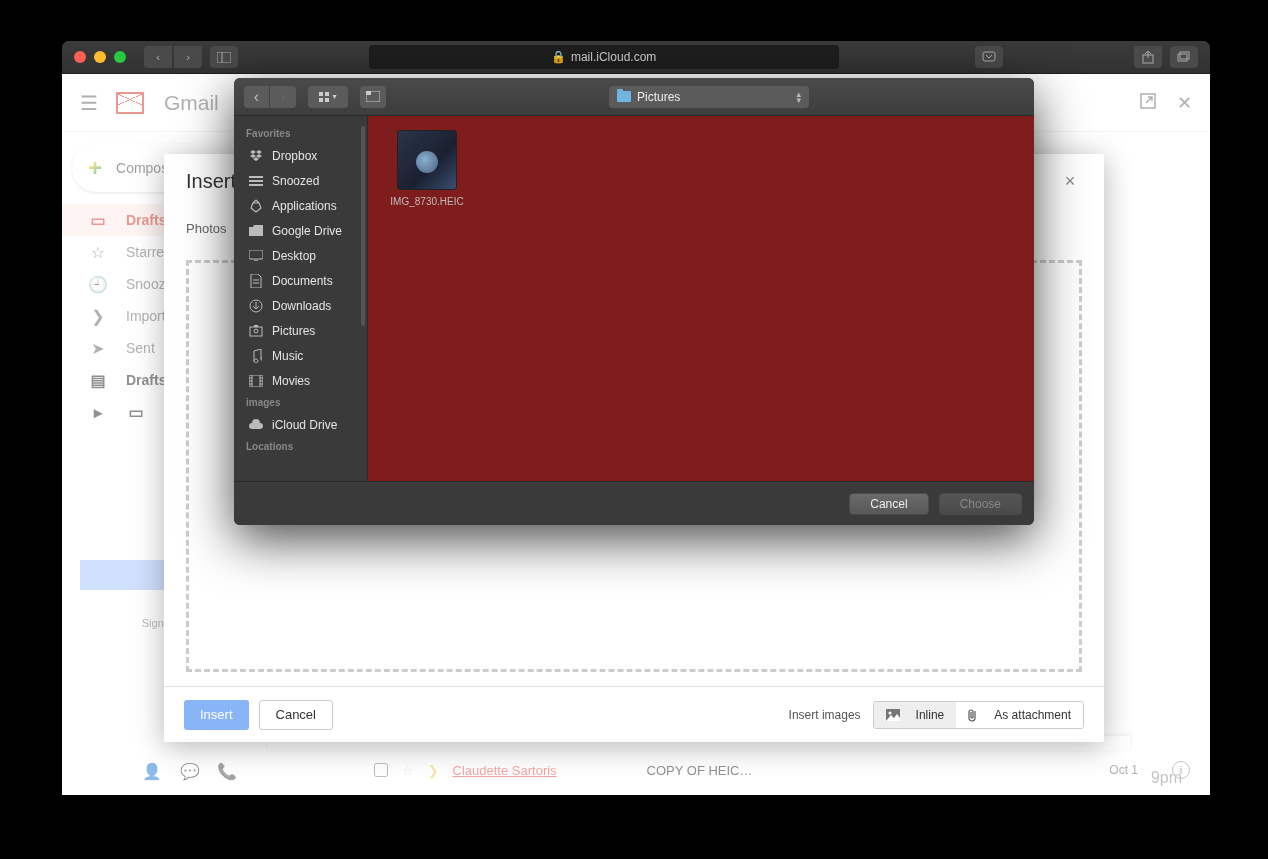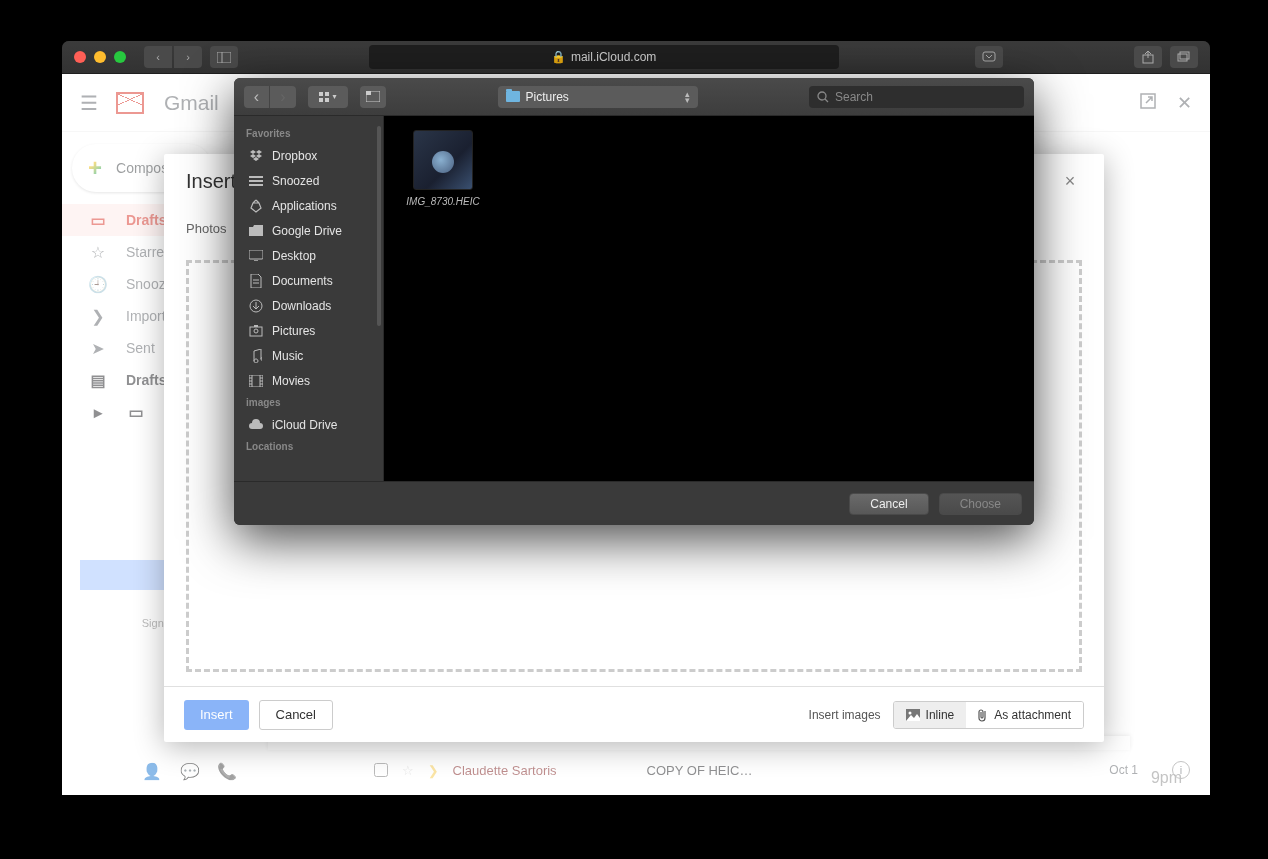--- a/index.html
+++ b/index.html
@@ -32,21 +32,21 @@
   .compose-btn{margin:0 0 12px 10px;width:140px;height:48px;border-radius:24px;box-shadow:0 1px 3px rgba(0,0,0,0.2);display:flex;align-items:center;padding-left:16px;gap:14px;font-size:14px;color:#3c4043;background:#fff;}
   .plus-ico{font-size:24px;background:linear-gradient(135deg,#ea4335 0%,#fbbc04 33%,#34a853 66%,#4285f4 100%);-webkit-background-clip:text;color:transparent;font-weight:bold;}
   .nav-item{height:32px;display:flex;align-items:center;padding-left:26px;gap:18px;font-size:14px;color:#5f6368;border-radius:0 16px 16px 0;margin-right:10px;}
   .nav-item.active{background:#fce8e6;color:#d93025;font-weight:bold;}
   .nav-item.bold{font-weight:bold;color:#202124;}
   .nav-icon{width:20px;text-align:center;font-size:16px;}
   .signing-text{text-align:center;font-size:11px;color:#777;padding:8px 20px;}
   .gmail-footer{position:absolute;left:0;right:0;bottom:0;height:48px;display:flex;align-items:center;}
   .footer-icons{display:flex;gap:18px;padding-left:80px;color:#5f6368;}
   .mail-row{position:absolute;left:312px;right:0;bottom:5px;height:40px;display:flex;align-items:center;gap:14px;font-size:13px;color:#5f6368;padding-right:20px;}
-  .mail-row .sender{color:#7f1d1d;font-weight:500;width:180px;}
+  .mail-row .sender{color:#ef4444;font-weight:500;width:180px;text-decoration:underline;}
   .mail-row .subj{color:#202124;flex:0 0 170px;white-space:nowrap;overflow:hidden;text-overflow:ellipsis;}
   .mail-row .date{margin-left:auto;font-size:12px;}
   .info-ico{width:18px;height:18px;border:1.5px solid #888;border-radius:50%;display:flex;align-items:center;justify-content:center;font-size:11px;margin-left:20px;}
   .cal-time{position:absolute;right:28px;bottom:8px;font-size:16px;color:#888;}
   .gmail-compose-strip{position:absolute;left:206px;right:80px;bottom:45px;height:14px;background:#fff;box-shadow:0 -1px 4px rgba(0,0,0,0.15);}
   .gmail-sidebar-hilite{position:absolute;left:18px;top:486px;width:140px;height:30px;background:#a0c3ff;}
   
   
   .insert-modal{position:absolute;left:164px;top:154px;width:940px;height:588px;background:#fff;border-radius:2px;box-shadow:0 4px 30px rgba(0,0,0,0.3);display:flex;flex-direction:column;}
   .ins-header{height:54px;display:flex;align-items:center;padding:0 22px;font-size:20px;color:#333;}
@@ -54,43 +54,43 @@
   .ins-tabs{height:40px;display:flex;padding:0 22px;gap:30px;font-size:13px;color:#666;}
   .ins-tab{display:flex;align-items:center;}
   .ins-body{flex:1;padding:22px;position:relative;}
   .dropzone{position:absolute;left:22px;right:22px;top:12px;bottom:14px;border:3px dashed #ccc;}
   .ins-footer{height:56px;border-top:1px solid #e0e0e0;display:flex;align-items:center;padding:0 20px;gap:10px;}
   .btn{height:30px;padding:0 16px;border-radius:3px;font-size:13px;display:flex;align-items:center;cursor:pointer;}
   .btn.primary{background:#8ab4f8;color:#fff;}
   .btn.secondary{background:#fff;border:1px solid #ccc;color:#333;}
   .ins-right{margin-left:auto;display:flex;align-items:center;gap:12px;font-size:12px;color:#555;}
   .seg{display:flex;border:1px solid #ccc;border-radius:3px;overflow:hidden;}
-  .seg-btn{padding:6px 12px;display:flex;align-items:center;gap:6px;font-size:12px;color:#333;background:#fff;}
+  .seg-btn{padding:6px 12px;display:flex;align-items:center;gap:16px;font-size:12px;color:#333;background:#fff;}
   .seg-btn.active{background:#eee;}
   
   
   .finder{position:absolute;left:234px;top:78px;width:800px;height:447px;background:#3a3a3a;border-radius:6px;box-shadow:0 15px 50px rgba(0,0,0,0.7);display:flex;flex-direction:column;overflow:hidden;}
   .fn-toolbar{height:38px;background:linear-gradient(#4a4a4a,#3d3d3d);display:flex;align-items:center;padding:0 10px;gap:8px;border-bottom:1px solid #2a2a2a;}
   .fn-nav{display:flex;}
   .fn-nav-btn{width:26px;height:22px;background:#5b5b5b;display:flex;align-items:center;justify-content:center;color:#bbb;}
   .fn-nav-btn:first-child{border-radius:4px 0 0 4px;border-right:1px solid #444;}
   .fn-nav-btn:last-child{border-radius:0 4px 4px 0;}
   .fn-view{width:40px;height:22px;background:#5b5b5b;border-radius:4px;display:flex;align-items:center;justify-content:center;color:#ccc;gap:3px;margin-left:4px;}
   .fn-folder-select{margin:0 auto;height:22px;min-width:200px;background:#5b5b5b;border-radius:4px;display:flex;align-items:center;padding:0 8px;gap:6px;color:#eee;font-size:12px;}
   .fn-folder-ico{width:14px;height:11px;background:#6fb5e0;border-radius:1px;position:relative;}
   .fn-folder-ico::before{content:"";position:absolute;top:-2px;left:0;width:6px;height:2px;background:#6fb5e0;border-radius:1px 1px 0 0;}
   .fn-updown{margin-left:auto;font-size:9px;color:#bbb;line-height:6px;}
   .fn-search{width:215px;height:22px;background:#2e2e2e;border-radius:4px;display:flex;align-items:center;padding:0 8px;gap:6px;color:#888;font-size:12px;}
   .fn-body{flex:1;display:flex;overflow:hidden;}
-  .fn-sidebar{width:150px;background:#3a3a3a;border-right:1px solid #2a2a2a;padding:8px 0;overflow-y:auto;position:relative;}
+  .fn-sidebar{width:134px;background:#3a3a3a;border-right:1px solid #2a2a2a;padding:8px 0;overflow-y:auto;position:relative;}
   .fn-sidebar::after{content:"";position:absolute;right:2px;top:10px;width:4px;height:200px;background:#555;border-radius:2px;}
   .fn-section{font-size:10px;color:#888;padding:4px 12px;font-weight:600;}
   .fn-item{height:25px;display:flex;align-items:center;padding-left:14px;gap:8px;font-size:12px;color:#e4e4e4;}
   .fn-ico{width:16px;height:16px;display:flex;align-items:center;justify-content:center;color:#bbb;font-size:13px;}
-  .fn-files{flex:1;background:#000000;padding:14px;display:flex;align-content:flex-start;flex-wrap:wrap;gap:18px;font-style:italic;}
+  .fn-files{flex:1;background:#7f1d1d;padding:14px;display:flex;align-content:flex-start;flex-wrap:wrap;gap:18px;}
   .fn-file{width:90px;display:flex;flex-direction:column;align-items:center;gap:6px;}
   .fn-thumb{width:60px;height:60px;background:linear-gradient(135deg,#2a3548 0%,#1a2030 60%,#3a5070 100%);border-radius:3px;border:1px solid #222;position:relative;}
   .fn-thumb::after{content:"";position:absolute;left:18px;top:20px;width:22px;height:22px;border-radius:50%;background:radial-gradient(circle at 40% 40%,#8ab0d0,#4a6080);}
   .fn-filename{font-size:10px;color:#bbb;text-align:center;}
   .fn-footer{height:44px;background:#3a3a3a;border-top:1px solid #2a2a2a;display:flex;align-items:center;justify-content:flex-end;padding:0 12px;gap:10px;}
   .fn-btn{height:22px;padding:0 20px;border-radius:4px;font-size:12px;display:flex;align-items:center;background:linear-gradient(#6a6a6a,#585858);color:#eee;border:1px solid #4a4a4a;}
   .fn-btn.disabled{color:#888;background:linear-gradient(#555,#4a4a4a);}
   
   svg{display:block;}
 </style>
@@ -282,29 +282,20 @@
       <svg width="14" height="11">
           <rect x="0" y="0" width="14" height="11" fill="none" stroke="#ccc"></rect>
           <rect x="0" y="0" width="5" height="4" fill="#ccc"></rect>
         </svg>
     </div>
     <div class="fn-folder-select">
       <span class="fn-folder-ico"></span>
       <span>Pictures</span>
       <span class="fn-updown">▴<br>▾</span>
     </div>
-    <div class="fn-search">
-      <span>
-        <svg width="12" height="12">
-            <circle cx="5" cy="5" r="4" fill="none" stroke="#888" stroke-width="1.3"></circle>
-            <line x1="8" y1="8" x2="11" y2="11" stroke="#888" stroke-width="1.3"></line>
-          </svg>
-      </span>
-      <span>Search</span>
-    </div>
   </div>
   <div class="fn-body">
     <div class="fn-sidebar">
       <div class="fn-section">Favorites</div>
       <div class="fn-item">
           <span class="fn-ico">
             <svg width="14" height="12">
               <path d="M4 0 L7 2 L4 4 L1 2 Z M10 0 L13 2 L10 4 L7 2 Z M4 4 L7 6 L4 8 L1 6 Z M10 4 L13 6 L10 8 L7 6 Z M7 7 L10 9 L7 11 L4 9 Z" fill="#bbb"></path>
             </svg>
           </span>

